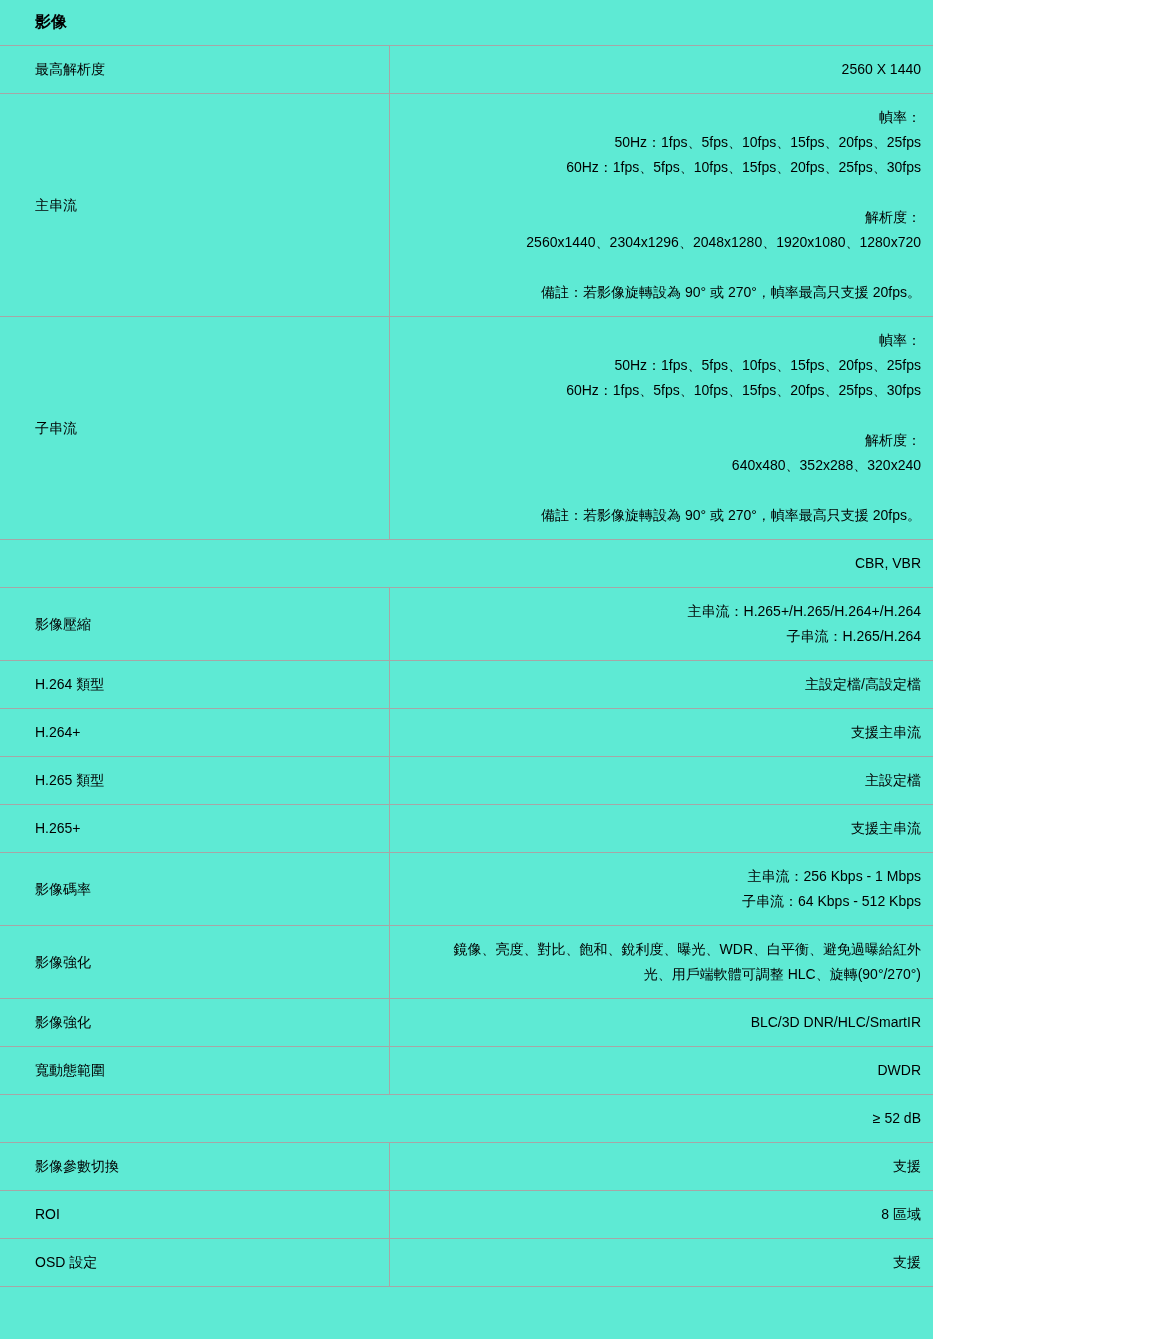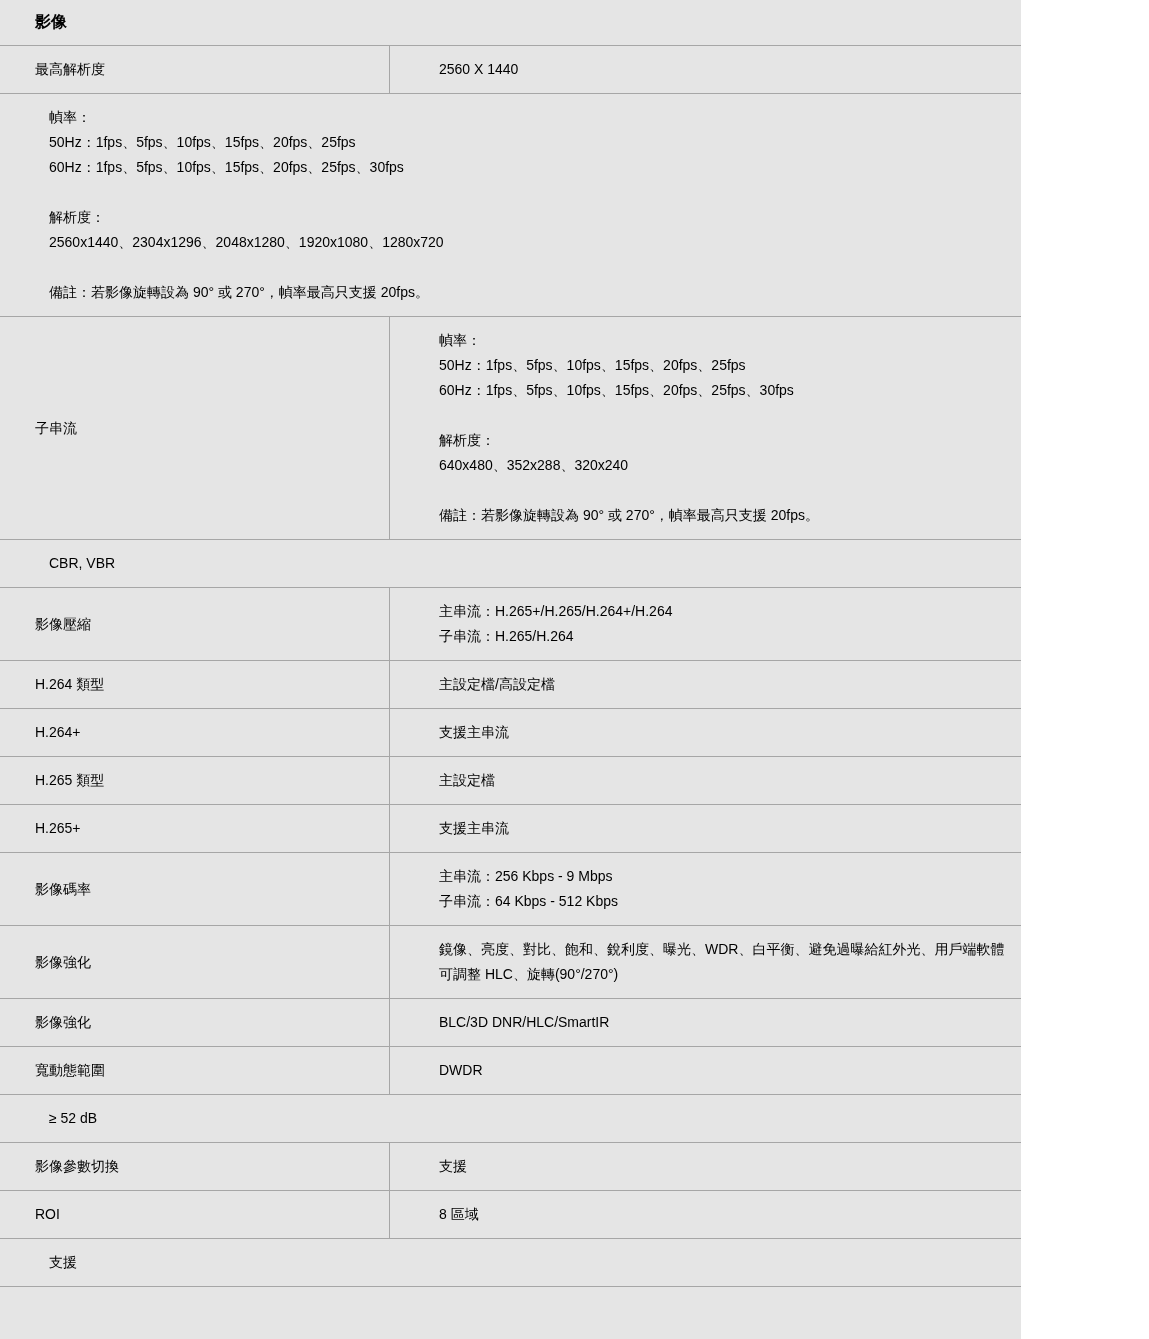--- a/index.html
+++ b/index.html
@@ -3,23 +3,23 @@
 <meta charset="utf-8">
 <style>
   html, body {
     margin: 0;
     padding: 0;
     background: #ffffff;
     font-family: "Liberation Sans", "DejaVu Sans", sans-serif;
     color: #000000;
   }
   .page {
-    width: 1021px;
+    width: 933px;
     min-height: 1339px;
-    background: #e5e5e5;
+    background: #5eead4;
     box-sizing: border-box;
   }
   .section-title {
     margin: 0;
     padding: 11px 0 12px 35px;
     font-size: 16px;
     font-weight: bold;
     line-height: 22px;
     color: #000000;
   }
@@ -46,36 +46,37 @@
     border-right: 1px solid #a6a6a6;
     padding: 11px 12px 11px 35px;
     display: flex;
     align-items: center;
     text-align: right;
   }
   .cell.value {
     flex: 1;
     padding: 11px 12px 11px 49px;
   }
-  .vline { min-height: 25px; }
+  .vline { min-height: 25px; text-align: right; }
 </style>
 </head>
 <body>
 
 <div class="page">
   <h2 class="section-title">影像</h2>
   <div class="spec-table" id="spec-table">
   <div class="row">
     <div class="cell label">最高解析度</div>
     <div class="cell value">
           <div class="vline">2560 X 1440</div>
         </div>
   </div>
 
   <div class="row">
+    <div class="cell label">主串流</div>
     <div class="cell value">
           <div class="vline">幀率：</div>
           <div class="vline">50Hz：1fps、5fps、10fps、15fps、20fps、25fps</div>
           <div class="vline">60Hz：1fps、5fps、10fps、15fps、20fps、25fps、30fps</div>
           <div class="vline"></div>
           <div class="vline">解析度：</div>
           <div class="vline">2560x1440、2304x1296、2048x1280、1920x1080、1280x720</div>
           <div class="vline"></div>
           <div class="vline">備註：若影像旋轉設為 90° 或 270°，幀率最高只支援 20fps。</div>
         </div>
@@ -133,21 +134,21 @@
   <div class="row">
     <div class="cell label">H.265+</div>
     <div class="cell value">
           <div class="vline">支援主串流</div>
         </div>
   </div>
 
   <div class="row">
     <div class="cell label">影像碼率</div>
     <div class="cell value">
-          <div class="vline">主串流：256 Kbps - 9 Mbps</div>
+          <div class="vline">主串流：256 Kbps - 1 Mbps</div>
           <div class="vline">子串流：64 Kbps - 512 Kbps</div>
         </div>
   </div>
 
   <div class="row">
     <div class="cell label">影像強化</div>
     <div class="cell value">
           <div class="vline">鏡像、亮度、對比、飽和、銳利度、曝光、WDR、白平衡、避免過曝給紅外光、用戶端軟體可調整 HLC、旋轉(90°/270°)</div>
         </div>
   </div>
@@ -181,18 +182,19 @@
 
 
   <div class="row">
     <div class="cell label">ROI</div>
     <div class="cell value">
           <div class="vline">8 區域</div>
         </div>
   </div>
 
   <div class="row">
+    <div class="cell label">OSD 設定</div>
     <div class="cell value">
           <div class="vline">支援</div>
         </div>
   </div>
 </div>
 </div>
 
 </body></html>

